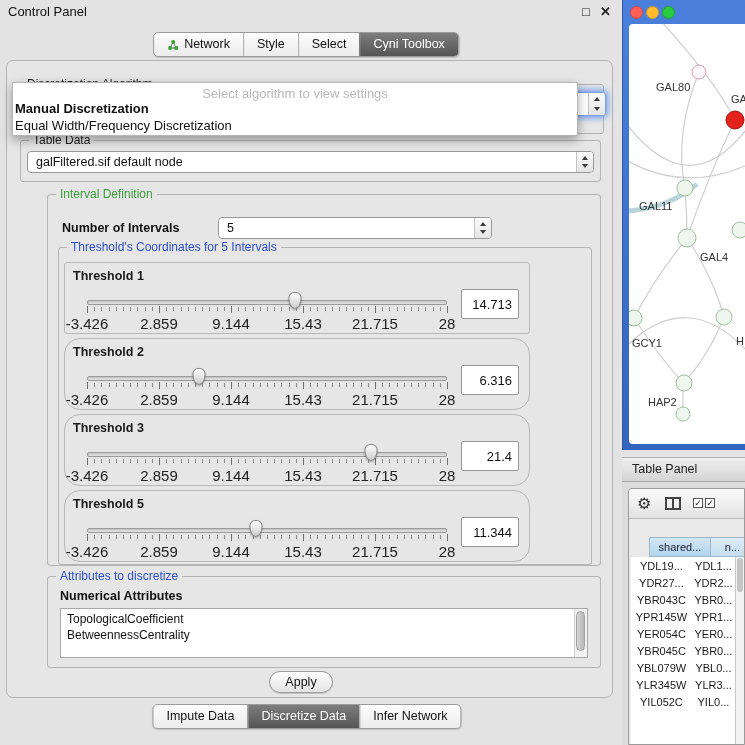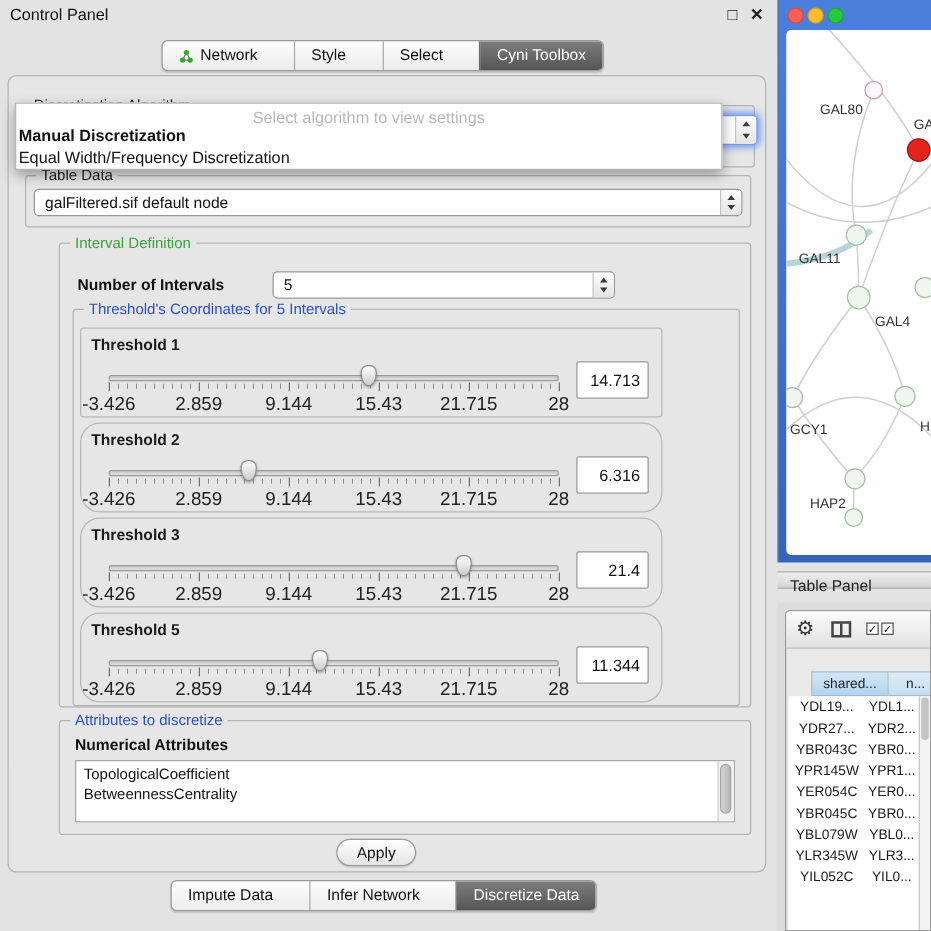--- a/index.html
+++ b/index.html
@@ -4,21 +4,21 @@
 <style>
   *{margin:0;padding:0;box-sizing:border-box;}
   html,body{width:745px;height:745px;}
   body{font-family:"Liberation Sans",sans-serif;font-size:12px;color:#1a1a1a;background:#e3e3e3;position:relative;overflow:hidden;}
   .abs{position:absolute;}
 
   
   .titlebar-text{position:absolute;left:8px;top:4px;font-size:13px;color:#111;}
   .win-icon{position:absolute;font-size:13px;color:#222;cursor:default;}
 
-  .segmented{position:absolute;display:flex;border:1px solid #9b9b9b;border-radius:5px;overflow:hidden;background:linear-gradient(#fdfdfd,#ececec);box-shadow:0 1px 1px rgba(0,0,0,.15);gap:16px;}
+  .segmented{position:absolute;display:flex;border:1px solid #9b9b9b;border-radius:5px;overflow:hidden;background:linear-gradient(#fdfdfd,#ececec);box-shadow:0 1px 1px rgba(0,0,0,.15);}
   .segmented .tab{padding:4px 13px;font-size:12.5px;color:#111;border-left:1px solid #ababab;display:flex;align-items:center;gap:5px;white-space:nowrap;line-height:15px;}
   .segmented .tab:first-child{border-left:none;}
   .segmented .tab.sel{background:linear-gradient(#7d7d7d,#555);color:#fff;border-left-color:#6a6a6a;}
 
   .content-frame{position:absolute;left:6px;top:60px;width:607px;height:638px;border:1px solid #b3b3b3;border-radius:7px;background:#e6e6e6;}
 
   .group{position:absolute;border:1px solid #b4b4b4;border-radius:3px;}
   .group-title{position:absolute;top:-8px;left:8px;background:#e6e6e6;padding:0 4px;font-size:12px;white-space:nowrap;color:#1a1a1a;}
   .group-title.green{color:#3aa13a;}
   .group-title.blue{color:#2b50c8;}
@@ -55,21 +55,21 @@
   .vscroll{position:absolute;right:0;top:0;bottom:0;width:13px;background:#f2f2f2;border-left:1px solid #cfcfcf;}
   .vscroll .thumb2{position:absolute;left:1px;top:2px;width:9px;height:40px;background:linear-gradient(to right,#d6d6d6,#b6b6b6);border:1px solid #a2a2a2;border-radius:5px;}
 
   .apply-btn{position:absolute;left:269px;top:671px;width:64px;height:22px;border:1px solid #9a9a9a;border-radius:11px;background:linear-gradient(#ffffff,#e4e4e4);font-size:12.5px;font-family:"Liberation Sans",sans-serif;color:#111;box-shadow:0 1px 1px rgba(0,0,0,.15);}
 
   
   .net-window{position:absolute;left:622px;top:0;width:123px;height:450px;background:linear-gradient(#4a80dc,#3465bd);border-left:1px solid #2d5aa8;}
   .light{position:absolute;top:6px;width:13px;height:13px;border-radius:50%;}
   .net-canvas{position:absolute;left:629px;top:24px;width:116px;height:420px;background:#fff;border-radius:4px 0 0 4px;overflow:hidden;}
 
-  .tp-titlebar{position:absolute;left:622px;top:457px;width:123px;height:14px;background:linear-gradient(#efefef,#d4d4d4);border-top:1px solid #b2b2b2;border-bottom:1px solid #a8a8a8;font-size:12.5px;color:#222;line-height:23px;padding-left:10px;}
+  .tp-titlebar{position:absolute;left:622px;top:457px;width:123px;height:25px;background:linear-gradient(#efefef,#d4d4d4);border-top:1px solid #b2b2b2;border-bottom:1px solid #a8a8a8;font-size:12.5px;color:#222;line-height:23px;padding-left:10px;}
   .tp-bg{position:absolute;left:622px;top:482px;width:123px;height:263px;background:#dcdcdc;}
   .tp-window{position:absolute;left:628px;top:488px;width:117px;height:257px;background:#e9e9e9;border:1px solid #9a9a9a;border-radius:4px 0 0 0;overflow:hidden;}
   .tp-toolbar{position:absolute;left:0;top:0;right:0;height:30px;background:linear-gradient(#fbfbfb,#e2e2e2);border-bottom:1px solid #bcbcbc;}
   .gear{position:absolute;left:8px;top:5px;font-size:16px;color:#333;line-height:20px;}
   .col-icon{position:absolute;left:36px;top:8px;width:16px;height:13px;border:2px solid #444;}
   .col-icon::after{content:"";position:absolute;left:50%;top:0;bottom:0;width:2px;background:#444;transform:translateX(-50%);}
   .cb-icon{position:absolute;top:9px;width:10px;height:10px;border:1px solid #555;background:#fff;font-size:9px;line-height:9px;text-align:center;color:#222;}
   .tp-header{position:absolute;left:20px;top:48px;height:36px;display:flex;}
   .tp-hcell{height:20px;border:1px solid #9fb9cc;font-size:11px;color:#223;display:flex;align-items:center;justify-content:center;overflow:hidden;white-space:nowrap;}
   .hc1{width:62px;background:linear-gradient(#d2e7f7,#b2d4ec);}
@@ -262,25 +262,25 @@
       <div class="thumb2"></div>
     </div>
 </div>
 
 <button class="apply-btn">Apply</button>
 
 <div class="segmented" style="left:307px;top:704px;transform:translateX(-50%);">
   <div class="tab">
       <span>Impute Data</span>
     </div>
-  <div class="tab">
-      <span>Infer Network</span>
-    </div>
   <div class="tab sel">
       <span>Discretize Data</span>
+    </div>
+  <div class="tab">
+      <span>Infer Network</span>
     </div>
 </div>
 
 <div class="net-window"></div>
 <div class="light" style="left:630px;background:#ff5f57;border:1px solid #df4740;"></div>
 <div class="light" style="left:646px;background:#febc2e;border:1px solid #d89e1f;"></div>
 <div class="light" style="left:662px;background:#28c840;border:1px solid #1aab29;"></div>
 
 <div class="net-canvas">
   <svg width="116" height="420" viewBox="0 0 116 420">

